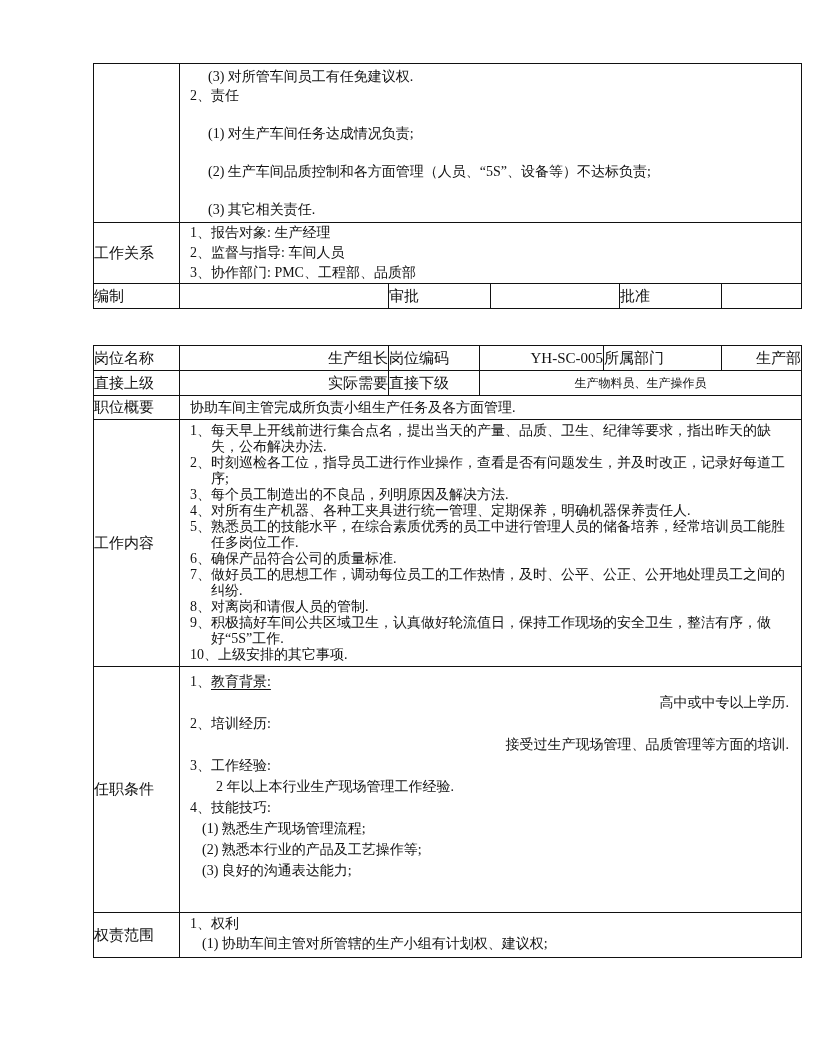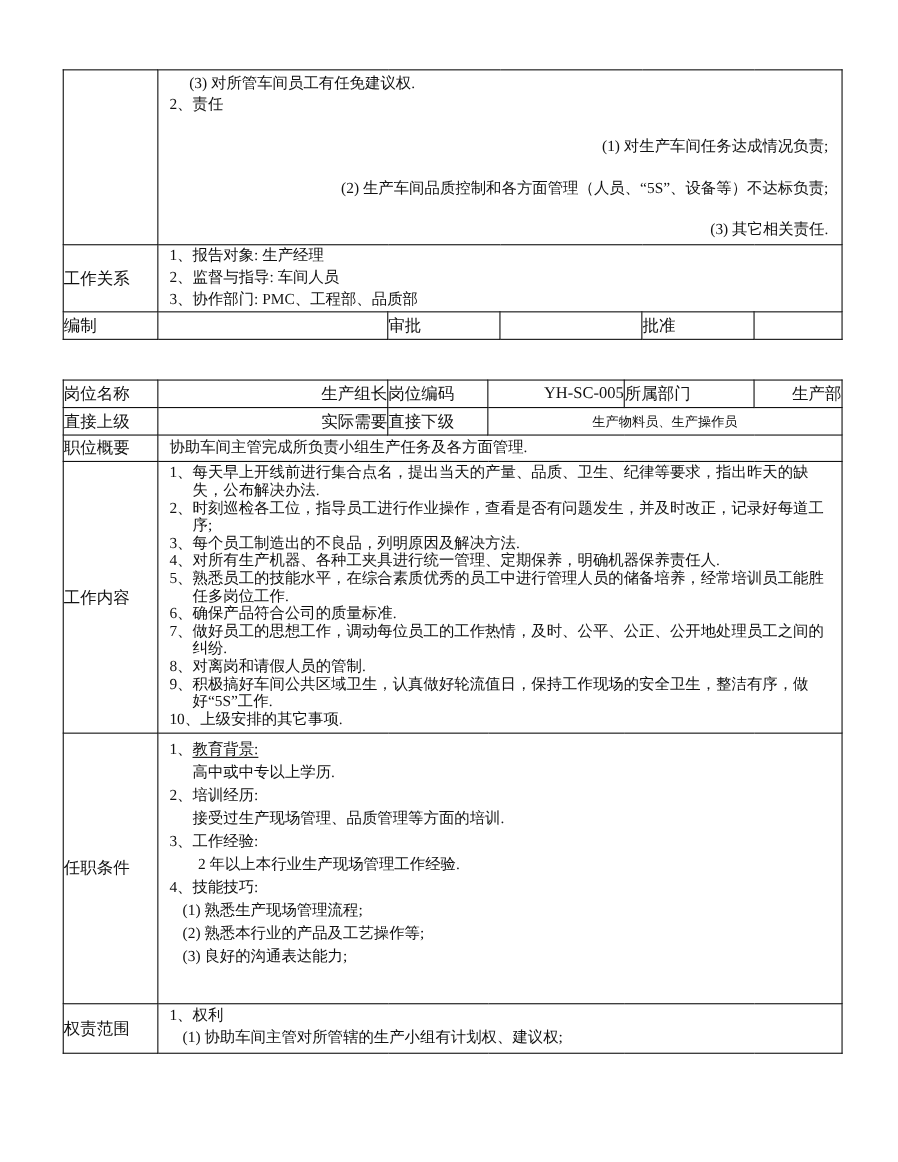--- a/index.html
+++ b/index.html
@@ -2,48 +2,48 @@
 <html><head>
 <meta charset="utf-8">
 <style>
   html, body { margin:0; padding:0; }
   body {
     width:816px; height:1056px;
     background:#ffffff; color:#111111;
     font-family:"Liberation Serif","DejaVu Serif",serif;
   }
   * { box-sizing:border-box; }
-  .page { position:relative; width:816px; height:1019px; overflow:hidden; }
+  .page { position:relative; width:816px; height:1019px; overflow:hidden;padding-left:36px; }
 
   table { border-collapse:collapse; table-layout:fixed; margin-left:57px; }
   .t1 { margin-top:63px; width:708px; }
   .t2 { margin-top:36px; width:708px; }
   td { border:1px solid #111; padding:0; overflow:hidden; }
 
   .lbl { text-align:left; vertical-align:middle; font-size:15px; }
   .val { text-align:right; vertical-align:middle; font-size:15px; }
   .val-small { text-align:center; vertical-align:middle; font-size:12px; }
 
   .body-cell {
     vertical-align:top; font-size:14px; text-align:left;
     padding:3px 12px 3px 10px; line-height:19px;
   }
   .mid-cell {
     vertical-align:middle; font-size:14px; text-align:left;
     padding:0 12px 0 10px; line-height:20px;
   }
 
   .ind  { padding-left:18px; }
-  .sp   { margin-top:19px;text-align:right; }
+  .sp   { margin-top:19px; }
 
   .duties-cell { line-height:16px; padding-top:3px; }
   .duty { padding-left:21px; text-indent:-21px; }
 
   .qual-cell { line-height:21px; padding-top:4px; }
-  .q-detail  { padding-left:21px; }
+  .q-detail  { padding-left:21px;text-align:right; }
   .q-detail2 { padding-left:26px; }
   .q-sub     { padding-left:12px; }
   .u { text-decoration:underline; text-underline-offset:3px; }
 
   .auth-cell { line-height:20px; padding-top:1px; }
   .a-sub { padding-left:12px; }
 </style>
 </head>
 <body>
 

